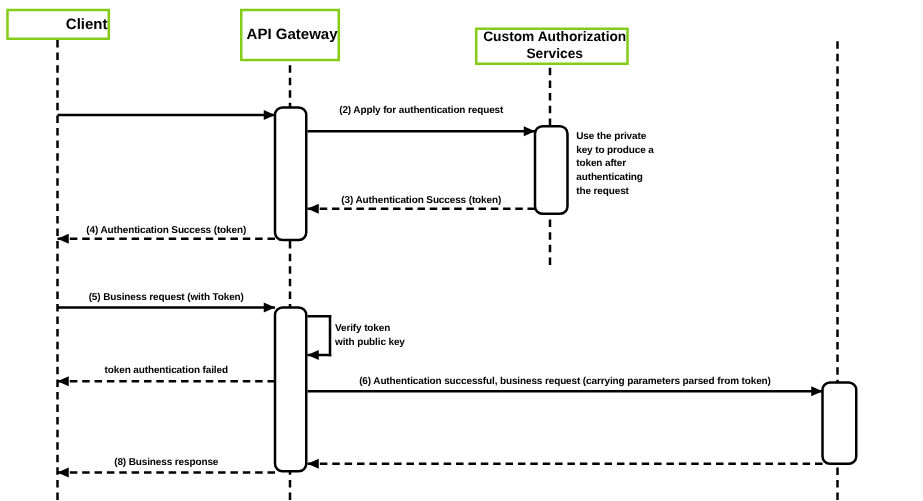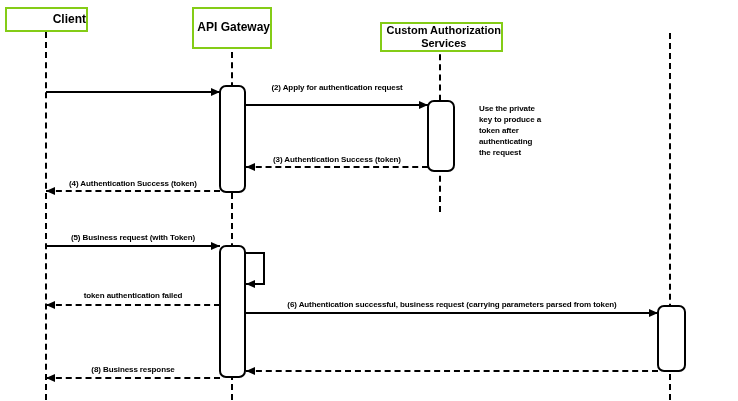--- a/index.html
+++ b/index.html
@@ -118,40 +118,42 @@
   <div class="activation" style="left:219px; top:245px; width:27px; height:133px;"></div>
   <div class="activation" style="left:657px; top:305px; width:29px; height:67px;"></div>
 
   <div class="msg-line" style="left:46px; top:91px; width:174px;"></div>
   <div class="ah ah-r" style="left:211px; top:88px;"></div>
 
   <div class="msg-label" style="left:246px; top:83px; width:182px;">(2) Apply for authentication request</div>
   <div class="msg-line" style="left:246px; top:104px; width:182px;"></div>
   <div class="ah ah-r" style="left:419px; top:101px;"></div>
 
-  <div class="note" style="left:461px; top:103px; width:100px;margin-left:18px;">Use the private
+  <div class="note" style="left:461px; top:103px; width:100px;">Use the private
 key to produce a
 token after
 authenticating
 the request</div>
 
   <div class="msg-label" style="left:246px; top:155px; width:182px;">(3) Authentication Success (token)</div>
   <div class="msg-line dashed" style="left:246px; top:166px; width:182px;"></div>
   <div class="ah ah-l" style="left:246px; top:163px;"></div>
 
   <div class="msg-label" style="left:46px; top:179px; width:174px;">(4) Authentication Success (token)</div>
   <div class="msg-line dashed" style="left:46px; top:190px; width:174px;"></div>
   <div class="ah ah-l" style="left:46px; top:187px;"></div>
 
   <div class="msg-label" style="left:46px; top:233px; width:174px;">(5) Business request (with Token)</div>
   <div class="msg-line" style="left:46px; top:245px; width:174px;"></div>
   <div class="ah ah-r" style="left:211px; top:242px;"></div>
 
   <div class="self-loop" style="left:246px; top:252px; width:19px; height:33px;"></div>
   <div class="ah ah-l" style="left:246px; top:280px;"></div>
+  <div class="note" style="left:268px; top:257px; width:80px;">Verify token
+with public key</div>
 
   <div class="msg-label" style="left:46px; top:291px; width:174px;">token authentication failed</div>
   <div class="msg-line dashed" style="left:46px; top:304px; width:174px;"></div>
   <div class="ah ah-l" style="left:46px; top:301px;"></div>
 
   <div class="msg-label" style="left:246px; top:300px; width:412px;">(6) Authentication successful, business request (carrying parameters parsed from token)</div>
   <div class="msg-line" style="left:246px; top:312px; width:412px;"></div>
   <div class="ah ah-r" style="left:649px; top:309px;"></div>
 
   <div class="msg-line dashed" style="left:246px; top:370px; width:412px;"></div>

